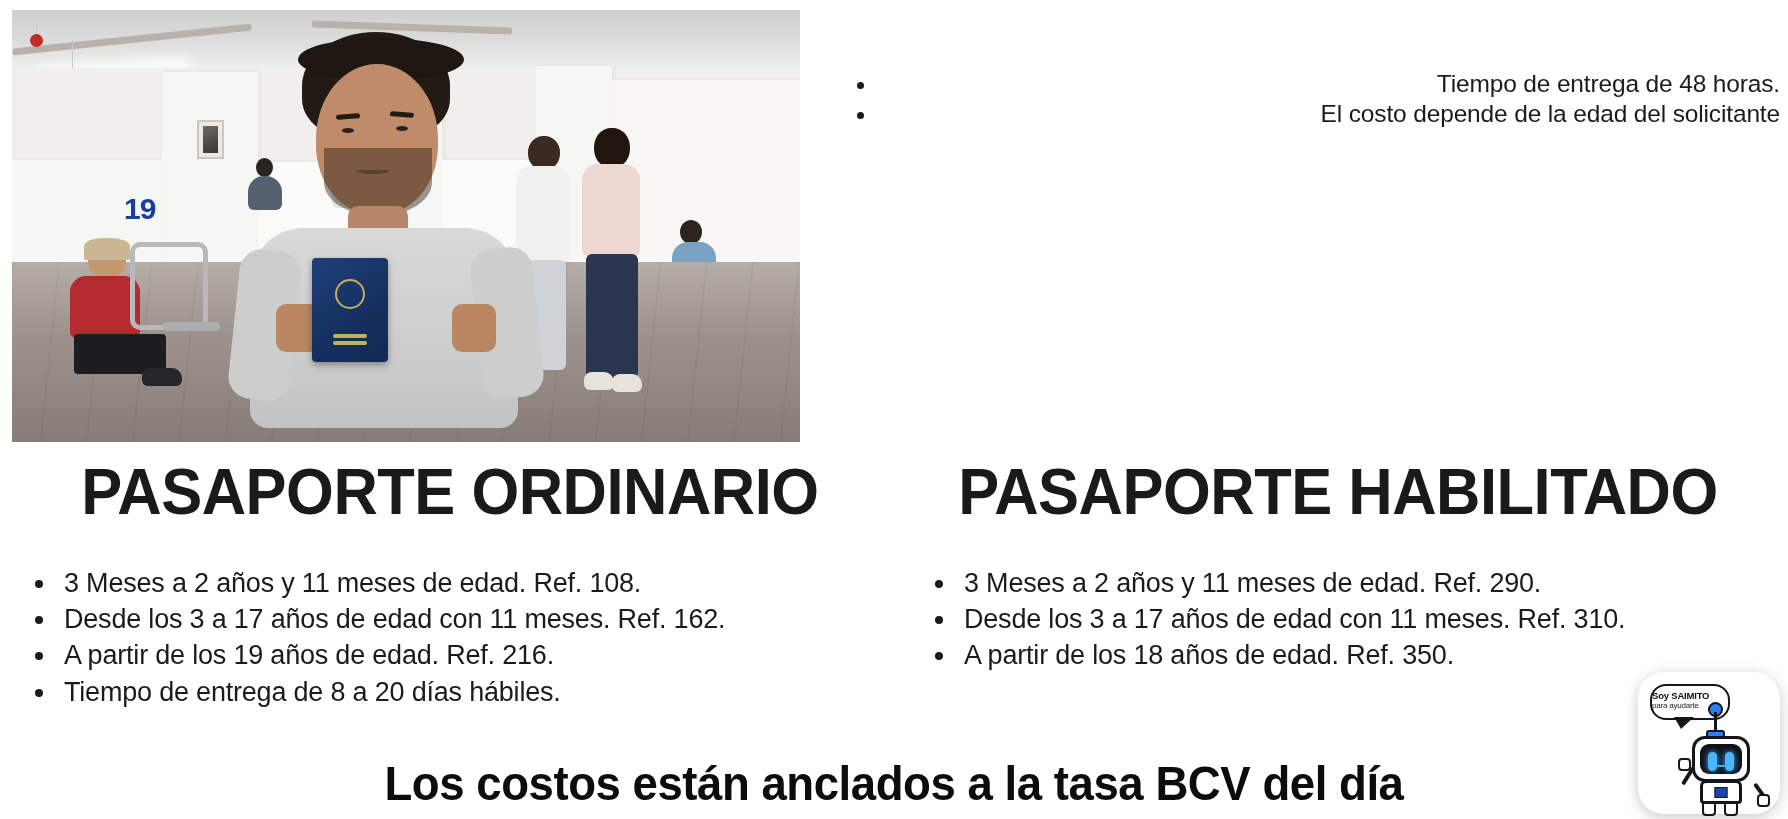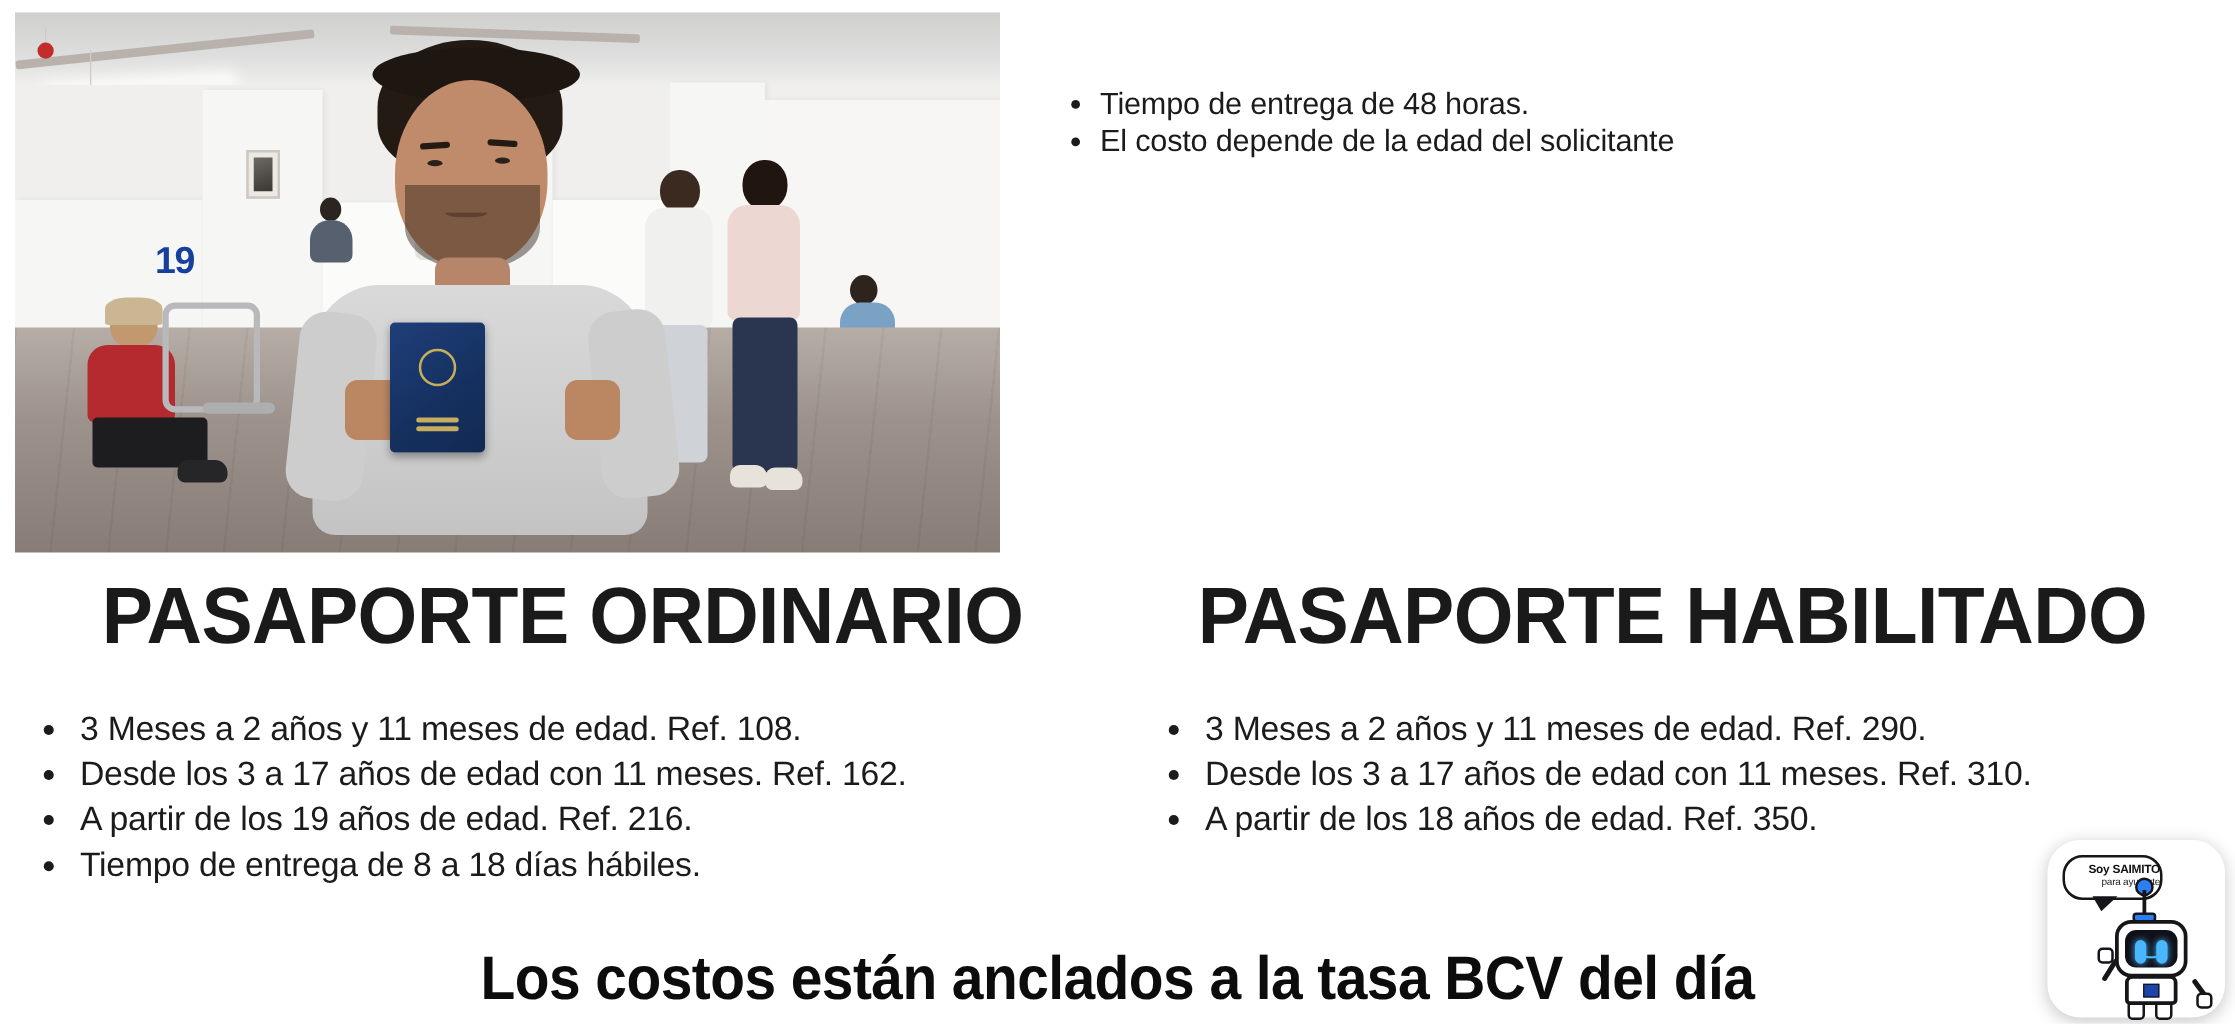--- a/index.html
+++ b/index.html
@@ -156,20 +156,21 @@
   .intro p { margin:0; }
   .intro a {
     color:#2a3ff0;
     text-decoration: underline;
     text-underline-offset: 2px;
   }
   .intro ul {
     margin: 3px 0 0 0;
     padding-left: 46px;
     list-style: disc;
+    text-align: right;
   }
   .intro ul li {
     margin: 0;
     line-height: 1.22;
     padding-left: 2px;
   }
 
   
   .col-title {
     position:absolute;
@@ -223,21 +224,21 @@
     box-shadow: 0 3px 14px rgba(0,0,0,0.22);
     cursor:pointer;
   }
   .bubble {
     position:absolute;
     left: 12px; top: 12px;
     width: 80px; height: 36px;
     background:#fff;
     border: 2px solid #15151a;
     border-radius: 16px;
-    text-align:right;
+    text-align:left;
     line-height:1.0;
   }
   .bubble::after{
     content:"";
     position:absolute; left: 22px; bottom:-11px;
     width:0;height:0;
     border-left: 7px solid transparent;
     border-right: 13px solid transparent;
     border-top: 12px solid #15151a;
   }
@@ -400,21 +401,21 @@
     </ul>
   </div>
 
   <div class="col-title" id="title-left">PASAPORTE ORDINARIO</div>
   <div class="col-title" id="title-right">PASAPORTE HABILITADO</div>
 
   <ul class="col-list" id="list-left">
     <li>3 Meses a 2 años y 11 meses de edad. Ref. 108.</li>
     <li>Desde los 3 a 17 años de edad con 11 meses. Ref. 162.</li>
     <li>A partir de los 19 años de edad. Ref. 216.</li>
-    <li>Tiempo de entrega de 8 a 18 días hábiles.</li>
+    <li>Tiempo de entrega de 8 a 20 días hábiles.</li>
   </ul>
 
   <ul class="col-list" id="list-right">
     <li>3 Meses a 2 años y 11 meses de edad. Ref. 290.</li>
     <li>Desde los 3 a 17 años de edad con 11 meses. Ref. 310.</li>
     <li>A partir de los 18 años de edad. Ref. 350.</li>
   </ul>
 
   <div class="bottom-title">Los costos están anclados a la tasa BCV del día</div>
 

